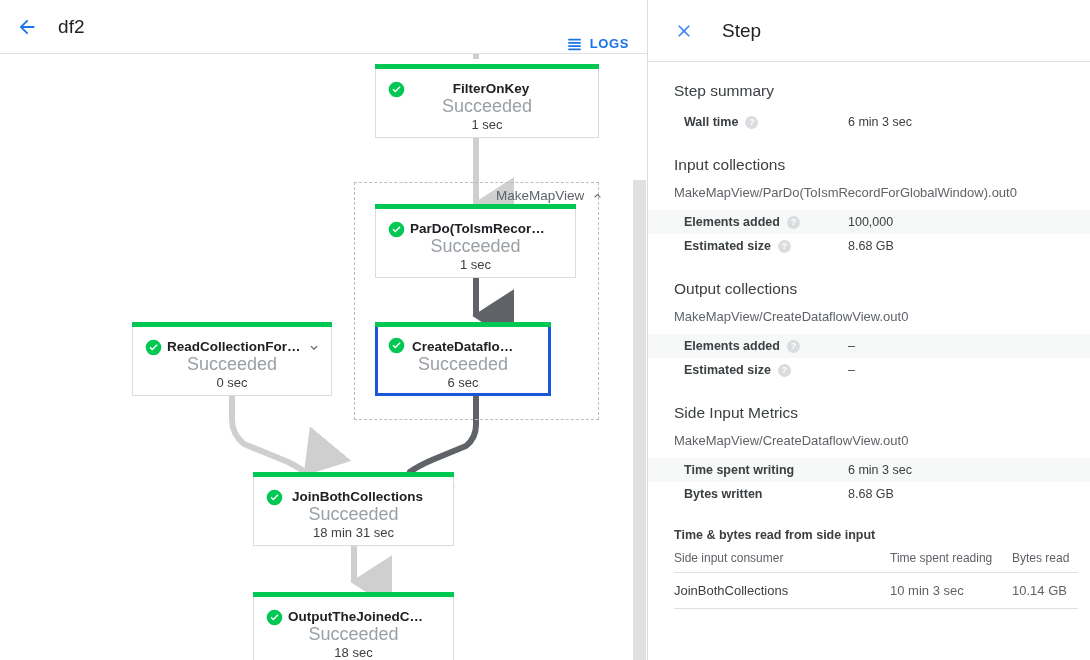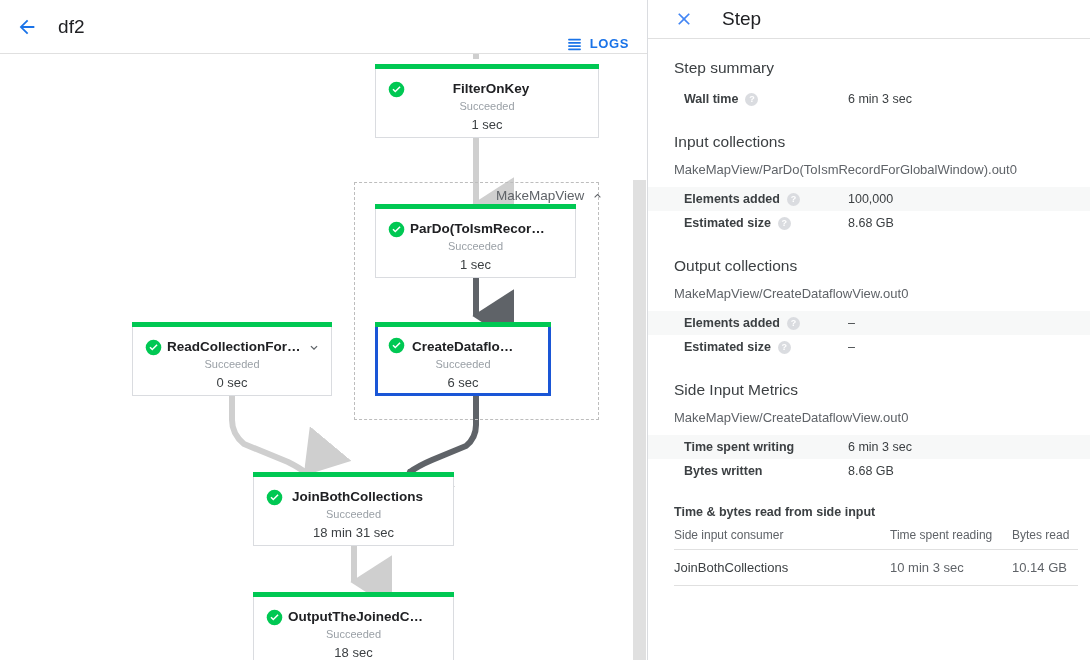--- a/index.html
+++ b/index.html
@@ -80,21 +80,21 @@
     position: absolute; left: 12px; top: 12px;
     width: 17px; height: 17px;
   }
   .node .nm {
     font-size: 13.5px; font-weight: bold; color: #202124;
     padding-top: 12px; line-height: 16px;
     white-space: nowrap; overflow: hidden; text-overflow: ellipsis;
     padding-left: 34px; padding-right: 26px;
   }
   .node .st {
-    font-size: 11px; color: #9aa0a6; line-height: 19px;
+    font-size: 18px; color: #9aa0a6; line-height: 19px;
   }
   .node .dur {
     font-size: 13px; color: #3c4043; line-height: 18px;
   }
   .node .chev {
     position: absolute; right: 10px; top: 14px;
     color: #5f6368;
   }
 
   
@@ -112,21 +112,21 @@
   svg.edges { position: absolute; left: 0; top: 0; pointer-events: none; }
 
   
   #right-pane {
     position: relative;
     width: 442px; height: 660px;
     background: #fff;
     overflow: hidden;
   }
   #step-header {
-    height: 39px; border-bottom: 1px solid #e0e0e0;
+    height: 62px; border-bottom: 1px solid #e0e0e0;
     display: flex; align-items: center; padding-left: 20px;
   }
   #close-btn {
     width: 32px; height: 32px; border-radius: 50%;
     display: flex; align-items: center; justify-content: center; cursor: pointer;
   }
   #step-title {
     margin-left: 22px; font-size: 19px; color: #202124; font-weight: 400;
   }
   #details-body { padding: 20px 0 0 0; }

